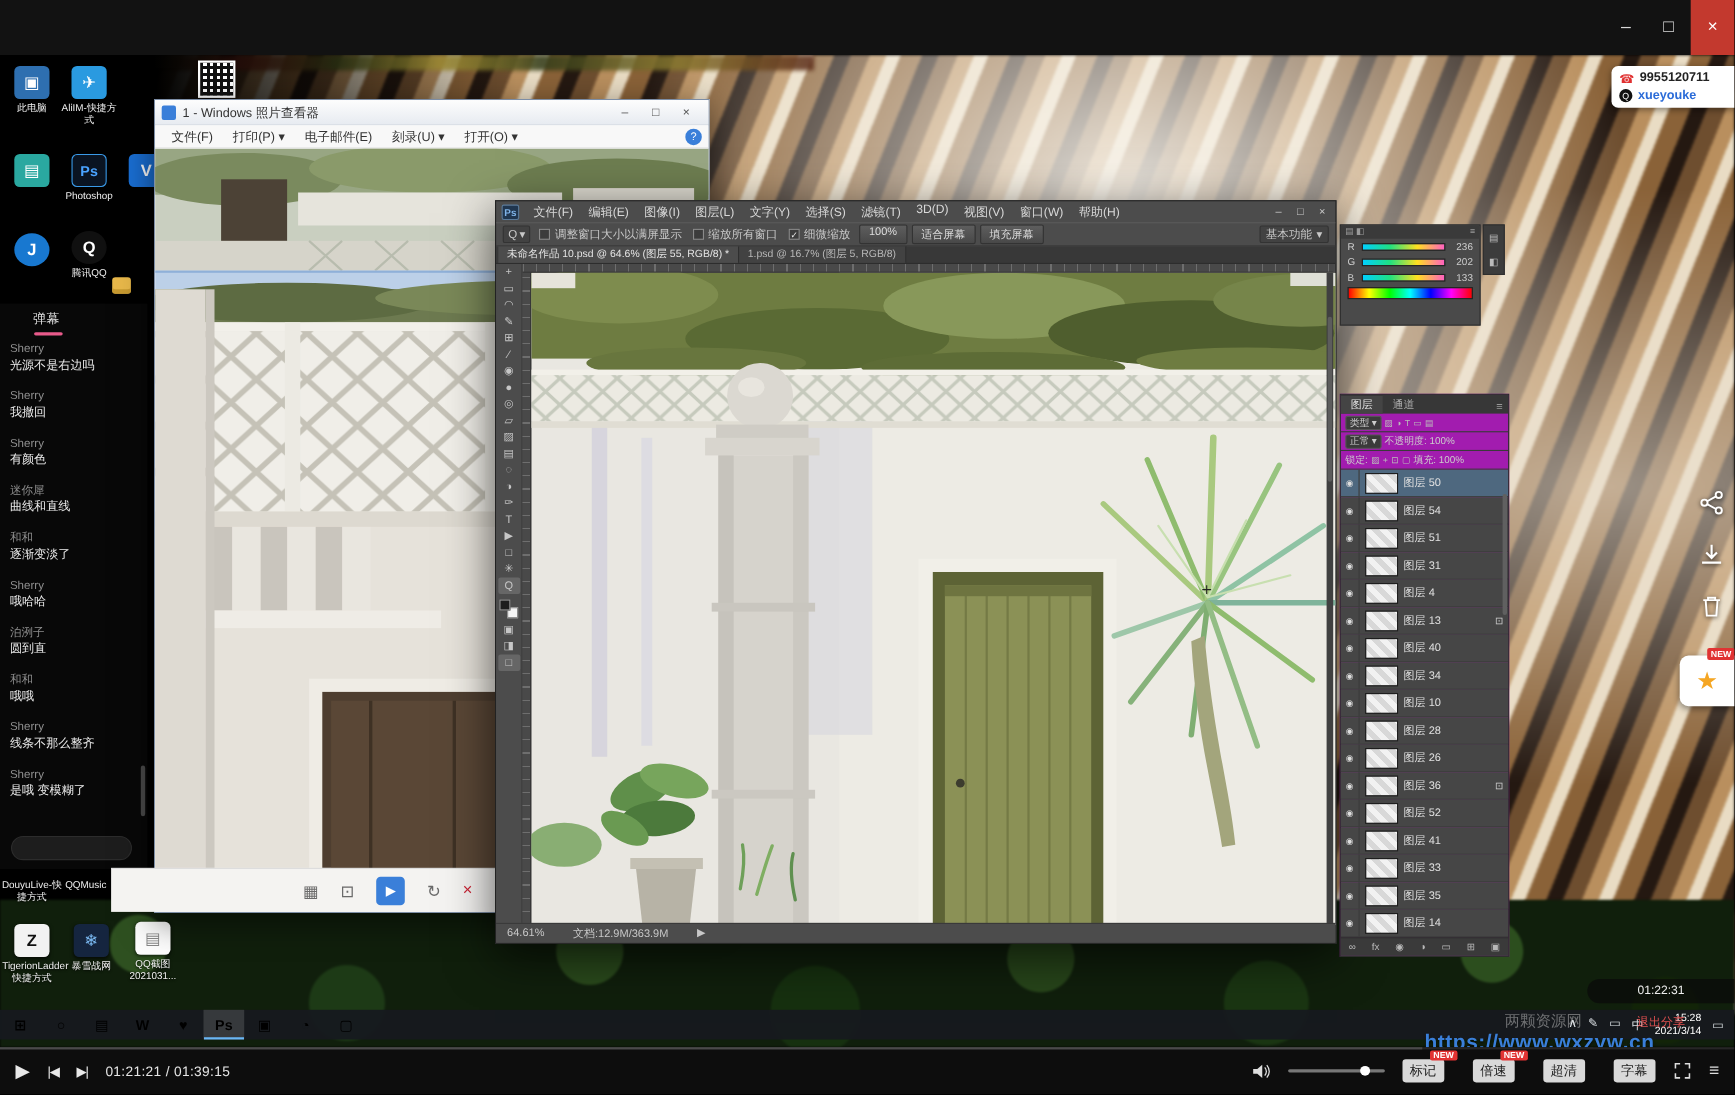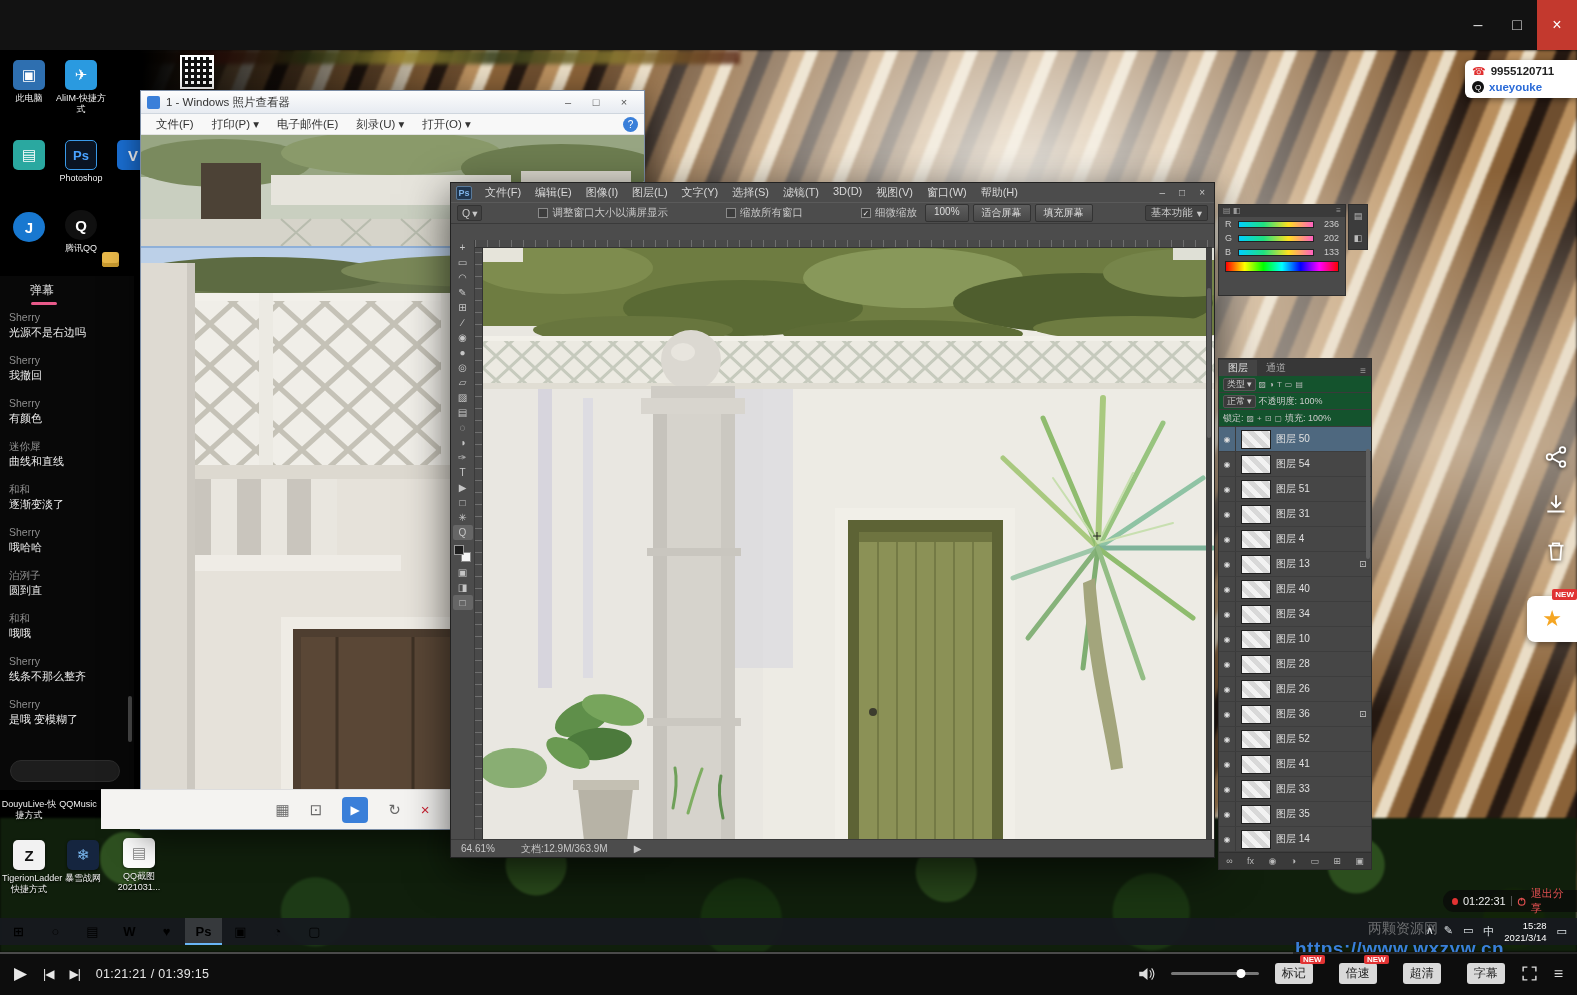--- a/index.html
+++ b/index.html
@@ -40,21 +40,21 @@
   
   .ps{position:absolute;left:450px;top:182px;width:765px;height:676px;background:#4c4c4c;border:1px solid #222;box-shadow:0 12px 40px rgba(0,0,0,.65);z-index:5;}
   .ps-titlebar{height:19px;display:flex;align-items:center;padding:0 5px;gap:2px;}
   .ps-logo{width:16px;height:14px;background:#20364f;color:#7fb3e8;font-size:9px;font-weight:bold;display:flex;align-items:center;justify-content:center;border:1px solid #5a7a9a;border-radius:2px;margin-right:4px;}
   .ps-menus{display:flex;}
   .ps-menu{font-size:11px;color:#d8d8d8;padding:0 7px;}
   .ps-winbtns{margin-left:auto;display:flex;gap:14px;color:#c8c8c8;font-size:10px;padding-right:4px;}
   .ps-options{height:22px;display:flex;align-items:center;border-top:1px solid #5a5a5a;border-bottom:1px solid #3a3a3a;padding:0 6px;gap:8px;font-size:10.5px;color:#c8c8c8;}
   .ps-ztool{display:flex;align-items:center;gap:2px;background:#424242;border:1px solid #333;padding:0 4px;height:16px;border-radius:2px;}
   .ps-checks{display:flex;gap:10px;align-items:center;}
-  .ps-check{display:inline-flex;align-items:center;gap:4px;margin-left:48px;}
+  .ps-check{display:inline-flex;align-items:center;gap:4px;}
   .cb{width:10px;height:10px;border:1px solid #8a8a8a;background:#3c3c3c;font-size:8px;color:#eee;display:inline-flex;align-items:center;justify-content:center;}
   .ps-btnrow{display:flex;gap:4px;}
   .ps-btn{background:linear-gradient(#5e5e5e,#484848);border:1px solid #333;border-radius:2px;padding:1px 8px;font-size:10px;color:#ddd;}
   .ps-ws{margin-left:auto;display:flex;align-items:center;gap:4px;background:#424242;border:1px solid #333;height:16px;padding:0 5px;border-radius:2px;}
   .ps-tabs{height:16px;background:#383838;display:flex;align-items:flex-end;padding-left:2px;border-bottom:1px solid #2d2d2d;}
   .ps-tab{font-size:9.5px;padding:1px 8px;white-space:nowrap;background:#424242;color:#b8b8b8;border-right:1px solid #2d2d2d;}
   .ps-tab[data-active="active"]{background:#4c4c4c;color:#e4e4e4;}
   .ps-tools{position:absolute;left:0;top:57px;width:24px;bottom:18px;background:#4c4c4c;border-right:1px solid #3a3a3a;display:flex;flex-direction:column;align-items:center;}
   .ps-tool{width:20px;height:15px;font-size:10px;color:#c6c6c6;display:flex;align-items:center;justify-content:center;}
   .ps-tool:last-of-type{background:#666;border-radius:2px;}
@@ -69,21 +69,21 @@
   .ps-status{position:absolute;left:0;bottom:0;width:100%;height:18px;background:#4c4c4c;border-top:1px solid #3a3a3a;display:flex;align-items:center;gap:26px;padding:0 10px;font-size:10px;color:#c8c8c8;}
   
   .colorpanel{position:absolute;left:1218px;top:204px;width:128px;height:92px;background:#4a4a4a;border:1px solid #2e2e2e;z-index:5;}
   .cp-head{height:12px;background:#3a3a3a;display:flex;justify-content:space-between;padding:0 4px;color:#9a9a9a;font-size:8px;line-height:12px;}
   .col-row{display:flex;align-items:center;gap:5px;padding:2px 6px;}
   .col-letter{width:8px;font-size:9px;color:#ccc;}
   .col-track{flex:1;height:7px;border:1px solid #222;background:linear-gradient(90deg,#00d0ff,#20e080,#ffe020,#ff60c0);}
   .col-val{width:20px;font-size:9px;color:#ccc;text-align:right;}
   .spectrum{height:11px;margin:2px 6px;border:1px solid #222;background:linear-gradient(90deg,#f00,#ff0,#0f0,#0ff,#00f,#f0f,#f00);}
   .minidock{position:absolute;left:1348px;top:204px;width:20px;height:46px;background:#3c3c3c;border:1px solid #2e2e2e;z-index:5;display:flex;flex-direction:column;align-items:center;justify-content:space-around;color:#bbb;font-size:9px;}
-  .layers{position:absolute;left:1218px;top:358px;width:154px;height:512px;background:#14532d;border:1px solid #2e2e2e;z-index:5;display:flex;flex-direction:column;}
+  .layers{position:absolute;left:1218px;top:358px;width:154px;height:512px;background:#a21caf;border:1px solid #2e2e2e;z-index:5;display:flex;flex-direction:column;}
   .ly-tabs{height:17px;background:#373737;display:flex;align-items:flex-end;color:#aaa;font-size:10px;}
   .ly-tab{padding:1px 9px;}
   .ly-tab.active{background:#444;color:#e0e0e0;}
   .ly-tabs .mn{margin-left:auto;padding-right:5px;color:#999;}
   .ly-row{height:17px;display:flex;align-items:center;gap:3px;padding:0 4px;font-size:9px;color:#ccc;border-bottom:1px solid #3a3a3a;}
   .ly-dd{background:#3a3a3a;border:1px solid #555;padding:0 3px;height:13px;line-height:12px;border-radius:2px;display:inline-flex;align-items:center;gap:2px;}
   .ly-icons{display:flex;gap:3px;font-size:8px;color:#bbb;}
   .layer-list{flex:1;overflow:hidden;}
   .layer-row{height:25px;display:flex;align-items:center;background:#464646;border-bottom:1px solid #3d3d3d;}
   .layer-row[data-state="selected"]{background:#4e687f;}
@@ -97,21 +97,21 @@
   .contact{position:absolute;left:1465px;top:60px;width:112px;height:38px;background:#fff;border-radius:6px 0 0 6px;box-shadow:0 2px 6px rgba(0,0,0,.4);z-index:8;padding:3px 7px;display:flex;flex-direction:column;justify-content:space-around;}
   .contact-row{display:flex;align-items:center;gap:5px;}
   .c-phone{color:#e03030;font-size:11px;}
   .c-num{font-size:11.5px;font-weight:bold;color:#222;}
   .c-qq-ico{width:12px;height:12px;background:#111;border-radius:50%;color:#fff;font-size:8px;display:flex;align-items:center;justify-content:center;}
   .c-qq{font-size:11.5px;font-weight:bold;color:#2a6bd8;}
   .side-ico{position:absolute;width:26px;height:26px;z-index:8;filter:drop-shadow(0 1px 2px rgba(0,0,0,.7));}
   .starcard{position:absolute;left:1527px;top:596px;width:50px;height:46px;background:#fff;border-radius:8px 0 0 8px;z-index:8;display:flex;align-items:center;justify-content:center;box-shadow:0 2px 6px rgba(0,0,0,.4);}
   .starcard .st{color:#f5a623;font-size:22px;}
   .star-badge{position:absolute;top:-7px;right:0;background:#e03333;color:#fff;font-size:8px;padding:1px 3px;border-radius:2px;font-weight:bold;}
-  .recpill{position:absolute;left:1443px;top:890px;width:134px;height:22px;background:rgba(10,10,10,.72);border-radius:11px 0 0 11px;z-index:8;display:flex;align-items:center;gap:5px;padding:0 9px;}
+  .recpill{position:absolute;left:1443px;top:890px;width:134px;height:22px;background:rgba(10,10,10,.72);border-radius:11px 0 0 11px;z-index:8;display:flex;align-items:center;gap:5px;padding:0 9px;flex-direction:column;}
   .rec-dot{width:7px;height:7px;border-radius:50%;background:#e23333;}
   .rec-time{color:#eee;font-size:11px;}
   .rec-div{width:1px;height:10px;background:#555;}
   .rec-exit{color:#e05050;font-size:11px;}
   
   .taskbar{position:absolute;left:0;top:918px;width:1577px;height:27px;background:rgba(22,26,31,.94);z-index:7;display:flex;align-items:center;}
   .tb-icons{display:flex;height:100%;}
   .tb-icon{width:37px;height:100%;display:flex;align-items:center;justify-content:center;font-size:13px;font-weight:bold;}
   .tb-icon[data-active="active"]{background:rgba(255,255,255,.14);box-shadow:inset 0 -2px 0 #6ab6f5;}
   .tb-right{margin-left:auto;display:flex;align-items:center;gap:10px;padding-right:10px;color:#dfe4e8;}
@@ -390,20 +390,25 @@
 
       <span class="ps-btn">100%</span>
           <span class="ps-btn">适合屏幕</span>
           <span class="ps-btn">填充屏幕</span>
         </span>
       <span class="ps-ws">
         <span>基本功能</span>
         <span>▾</span>
       </span>
     </div>
+    <div class="ps-tabs">
+
+    <span class="ps-tab" data-active="active">未命名作品 10.psd @ 64.6% (图层 55, RGB/8) *</span>
+        <span class="ps-tab">1.psd @ 16.7% (图层 5, RGB/8)</span>
+      </div>
     <div class="ruler-h"></div>
     <div class="ps-tools">
       <span style="display:contents">
         
       <span class="ps-tool">+</span><span class="ps-tool">▭</span><span class="ps-tool">◠</span><span class="ps-tool">✎</span><span class="ps-tool">⊞</span><span class="ps-tool">∕</span><span class="ps-tool">◉</span><span class="ps-tool">●</span><span class="ps-tool">◎</span><span class="ps-tool">▱</span><span class="ps-tool">▨</span><span class="ps-tool">▤</span><span class="ps-tool">◌</span><span class="ps-tool">◑</span><span class="ps-tool">✑</span><span class="ps-tool">T</span><span class="ps-tool">▶</span><span class="ps-tool">□</span><span class="ps-tool">✳</span><span class="ps-tool">Q</span></span>
       <span class="swatches">
         <span class="sw-b"></span>
         <span class="sw-f"></span>
       </span>
       <span style="display:contents">

